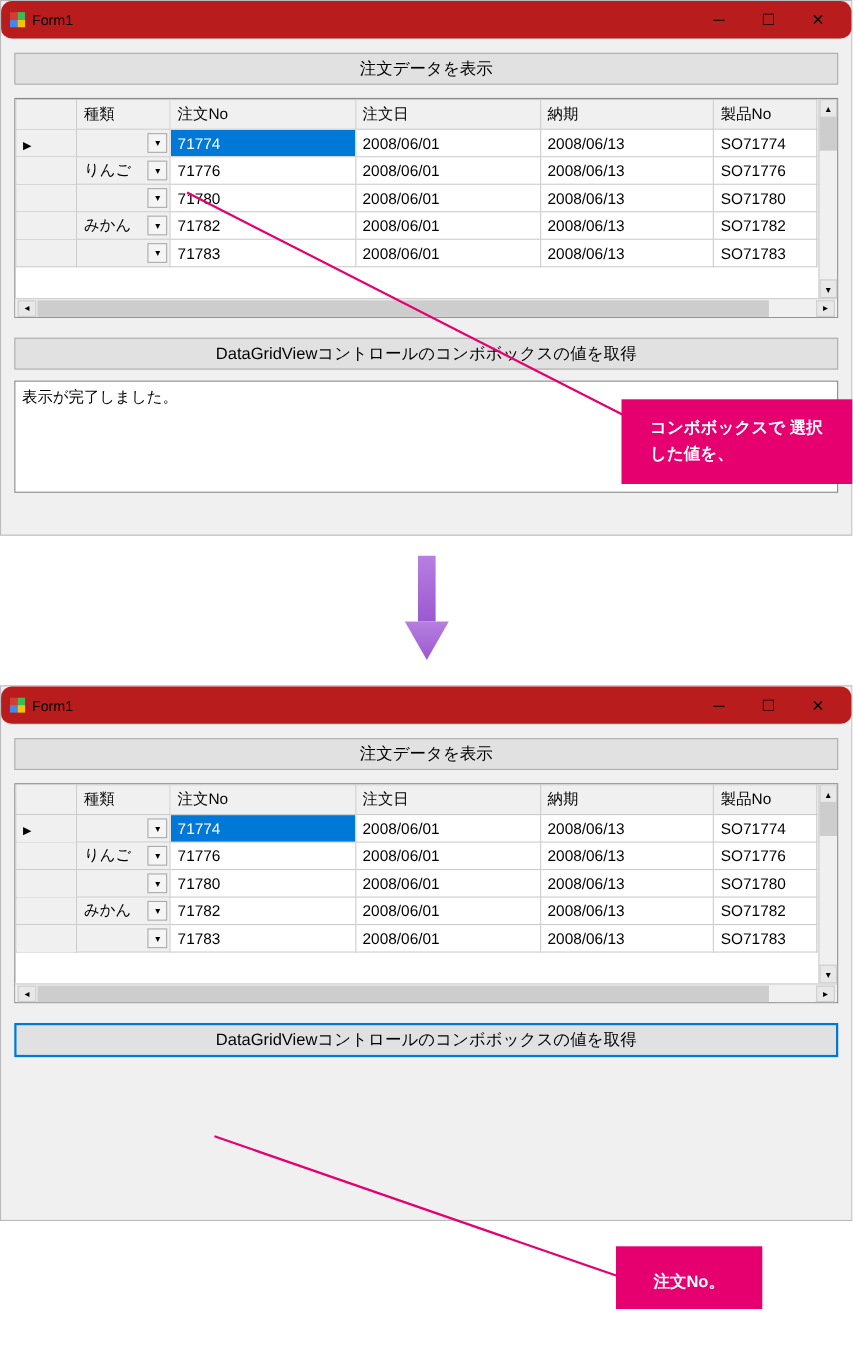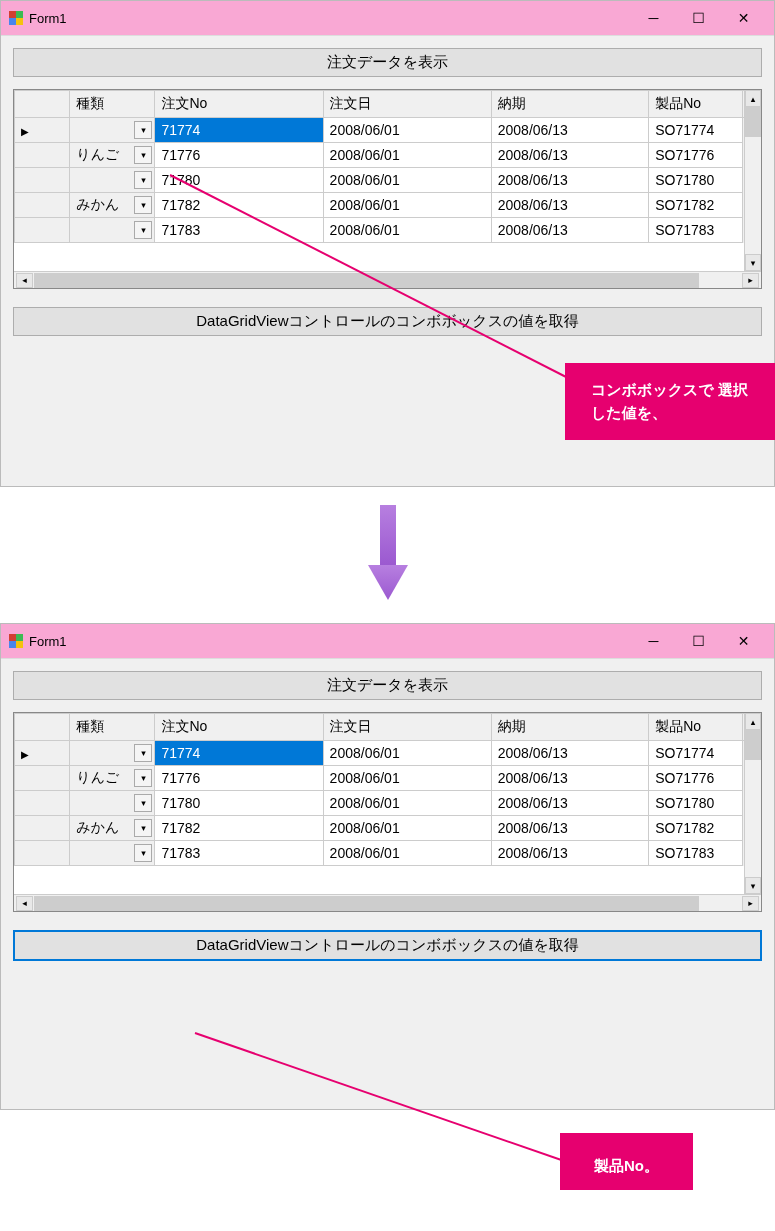--- a/index.html
+++ b/index.html
@@ -1,18 +1,18 @@
 <!DOCTYPE html>
 <html><head>
 <meta charset="utf-8">
 <style>
   * { box-sizing: border-box; }
   body { margin: 0; padding: 0; font-family: 'MS UI Gothic', 'Meiryo', sans-serif; font-size: 13px; background: #fff; width: 775px; }
   .window { border: 1px solid #bbb; background: #f0f0f0; margin: 0; position: relative; }
-  .titlebar { display: flex; align-items: center; justify-content: space-between; padding: 6px 8px; background: #f9a8d4; border-bottom: 1px solid #ddd; }
+  .titlebar { display: flex; align-items: center; justify-content: space-between; padding: 6px 8px; background: #b91c1c; border-bottom: 1px solid #ddd; border-radius: 10px; }
   .titlebar-left { display: flex; align-items: center; gap: 6px; }
   .app-icon { width: 14px; height: 14px; display: inline-flex; }
   .title-text { font-size: 13px; }
   .win-controls { display: flex; gap: 0; }
   .win-btn { width: 45px; height: 22px; display: flex; align-items: center; justify-content: center; font-size: 14px; cursor: pointer; }
   .form-body { padding: 12px; }
   .wide-btn { width: 100%; padding: 4px 0; background: #e1e1e1; border: 1px solid #adadad; text-align: center; font-size: 15px; cursor: pointer; }
   .wide-btn.focused { border: 2px solid #0078d7; }
   .grid-wrap { margin-top: 12px; border: 1px solid #888; background: #fff; position: relative; height: 200px; display: flex; flex-direction: column; }
   .grid-scroll { flex: 1; overflow: hidden; }
@@ -166,20 +166,21 @@
         <div class="sc-btn">◂</div>
         <div class="sc-track">
               <div class="sc-thumb"></div>
             </div>
         <div class="sc-btn">▸</div>
       </div>
     </div>
 
     <div style="height:18px;"></div>
     <div class="wide-btn">DataGridViewコントロールのコンボボックスの値を取得</div>
+    <div class="textbox">表示が完了しました。</div>
   </div>
 </div>
 
 <svg class="annot-svg" style="left:0;top:0;width:775px;height:487px;">
   <line x1="170" y1="175" x2="572" y2="380" stroke="#E6006F" stroke-width="2"></line>
 </svg>
 <div class="callout" style="left:565px; top:363px;">コンボボックスで
 選択した値を、</div>
 </div>
 
@@ -327,16 +328,16 @@
     </div>
 
     <div style="height:18px;"></div>
     <div class="wide-btn focused">DataGridViewコントロールのコンボボックスの値を取得</div>
   </div>
 </div>
 
 <svg class="annot-svg" style="left:0;top:0;width:775px;height:560px;">
   <line x1="195" y1="410" x2="570" y2="540" stroke="#E6006F" stroke-width="2"></line>
 </svg>
-<div class="callout" style="left:560px; top:510px; padding:22px 34px;">製品No。</div>
+<div class="callout" style="left:560px; top:510px; padding:22px 34px;">注文No。</div>
 </div>
 
 <div style="height:80px;"></div>
 
 </body></html>

